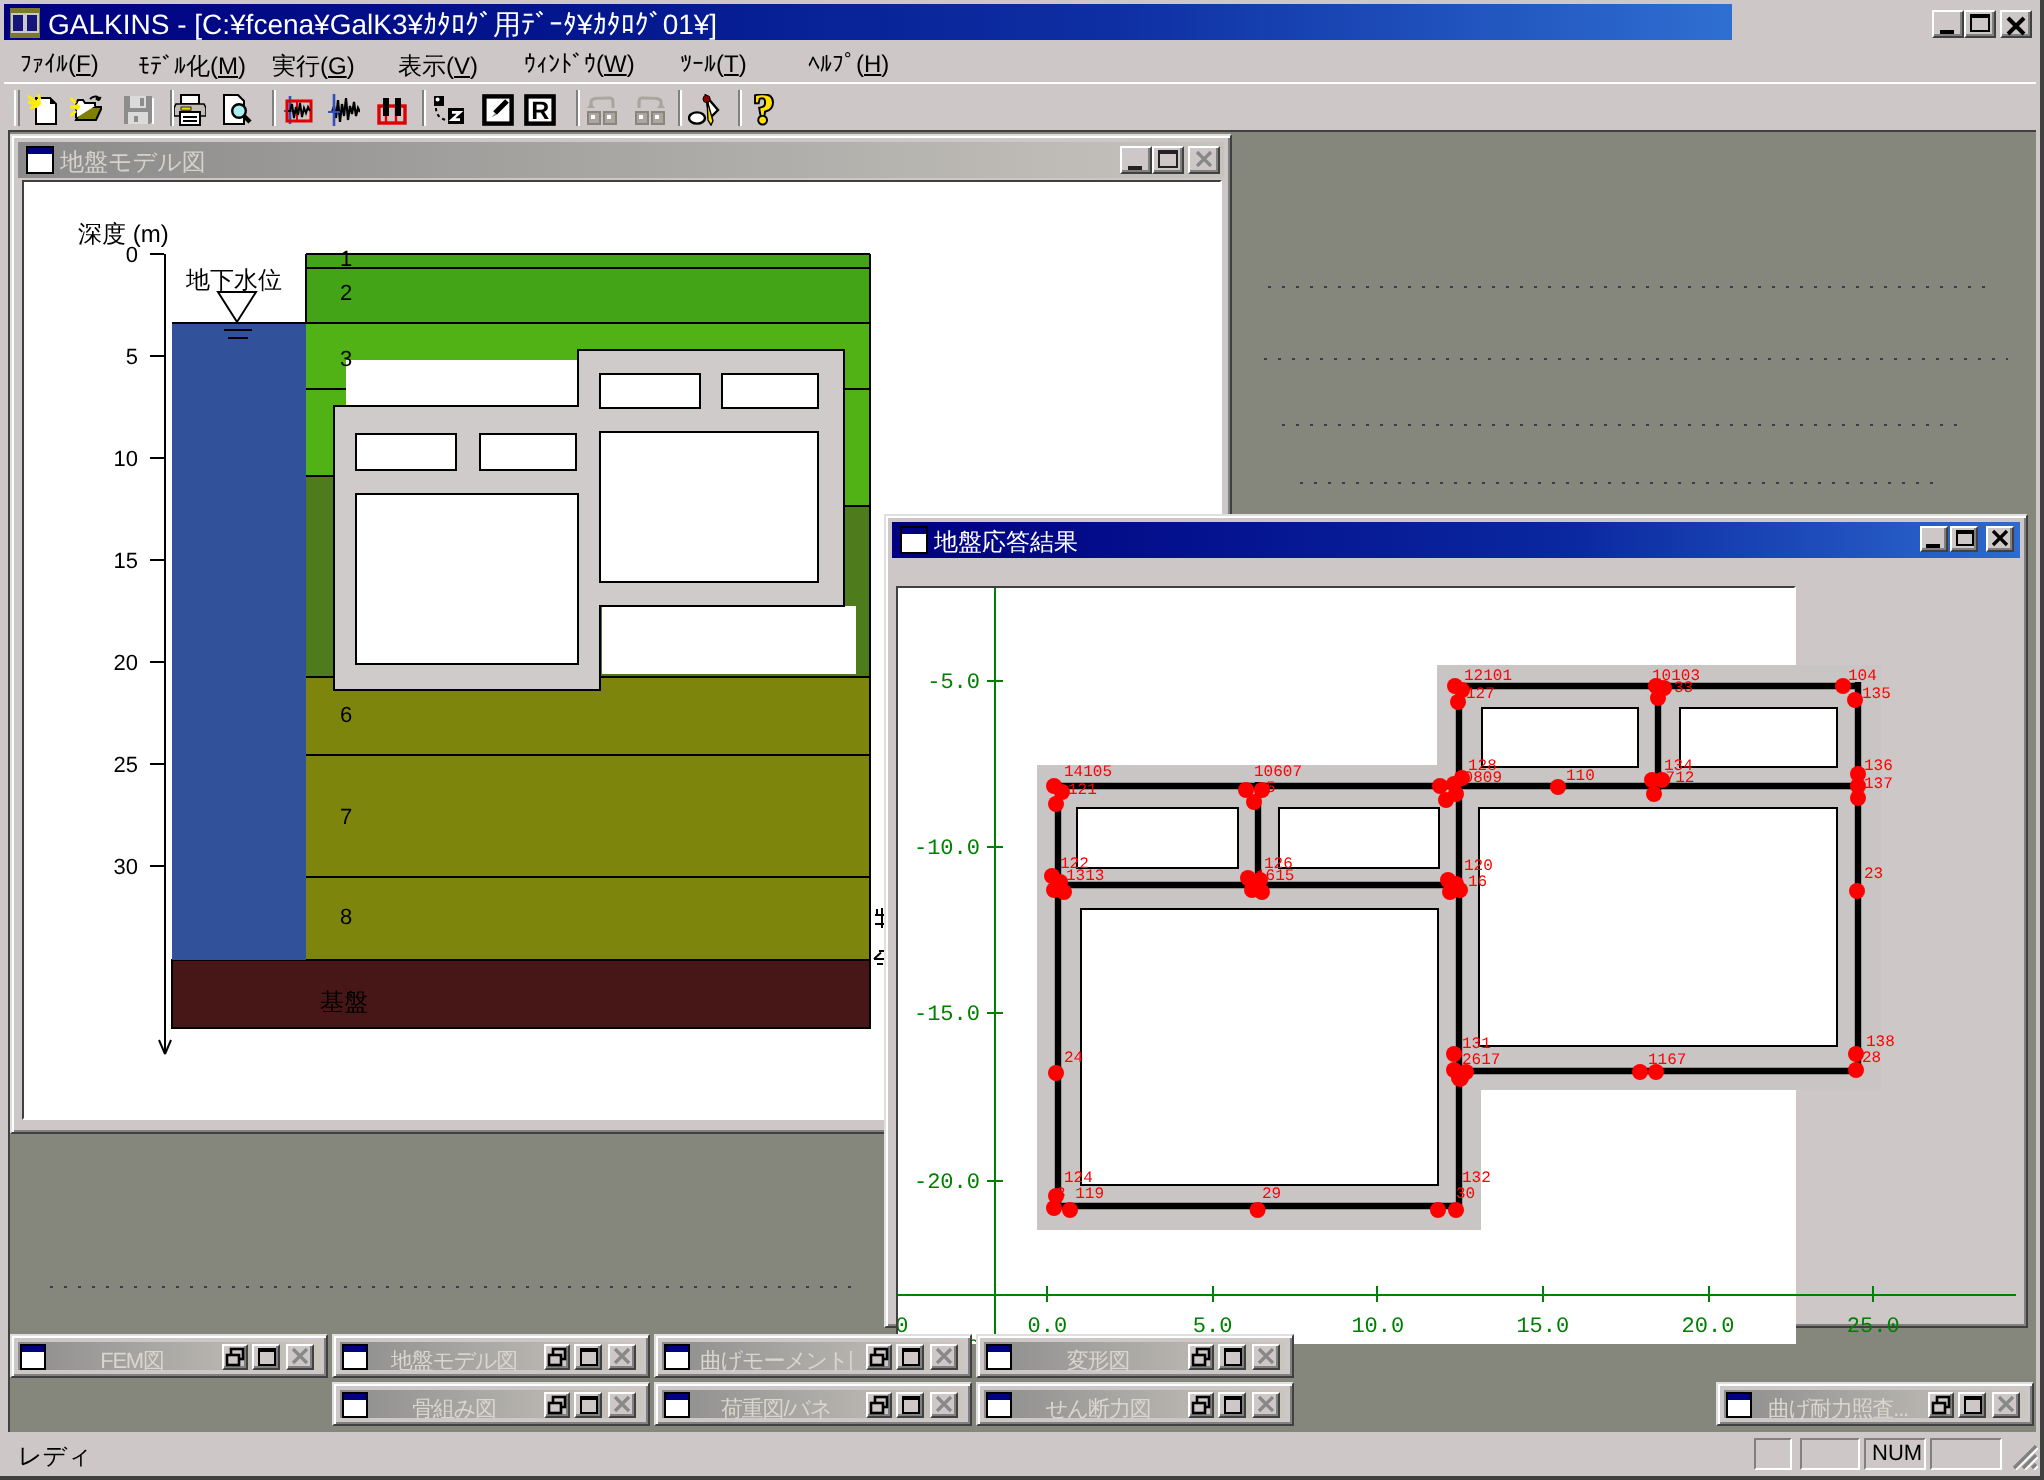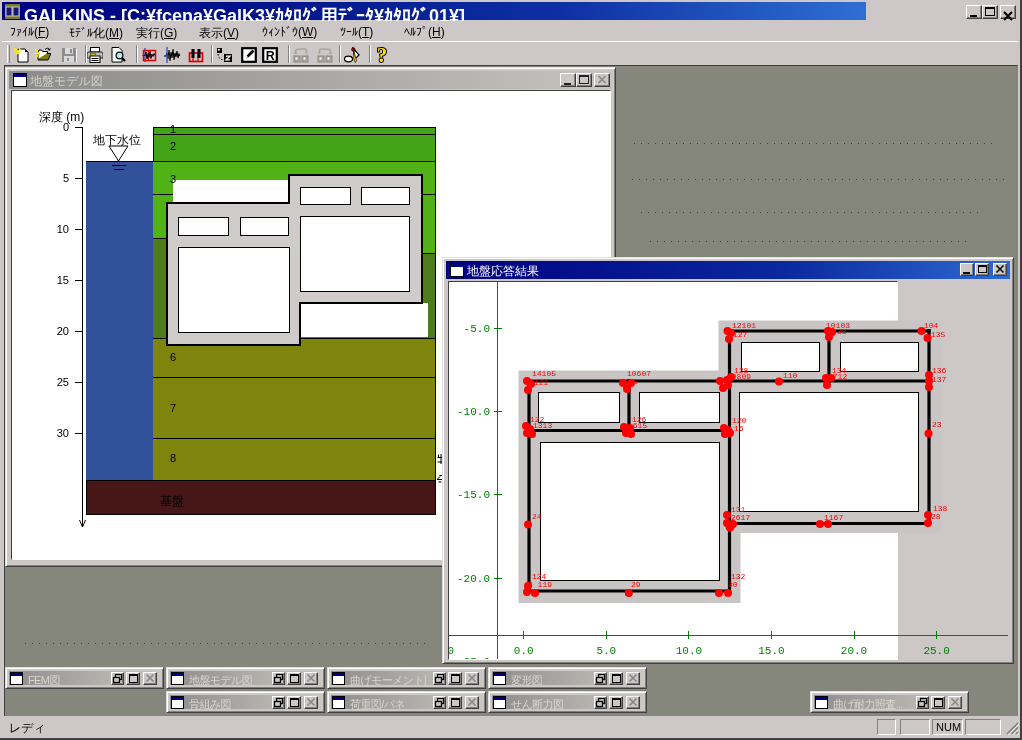--- a/index.html
+++ b/index.html
@@ -7,21 +7,21 @@
 #app {
   position:relative; width:1022px; height:740px; background:#cdc7c7;
   overflow:hidden;
 }
 #app::after { content:""; position:absolute; left:0; top:0; width:1022px; height:740px;
   box-shadow: inset -2px -2px 0 #404040, inset 2px 2px 0 #cdc7c7; z-index:50; pointer-events:none; }
 
 #titlebar {
   position:absolute; left:2px; top:2px; width:864px; height:18px;
   background:linear-gradient(90deg, #000080 0%, #04188e 35%, #0e30a4 65%, #2f6fd2 100%);
-  color:#fff; font-size:18px; font-weight:bold; letter-spacing:-0.3px;
+  color:#fff; font-size:14px; font-weight:normal; letter-spacing:-0.3px;
 }
 #titlebar .txt { position:absolute; left:22px; top:2px; letter-spacing:0px; }
 .tbtn {
   position:absolute; width:16px; height:14px; background:#cdc7c7;
   border-top:1px solid #fff; border-left:1px solid #fff;
   border-right:1px solid #404040; border-bottom:1px solid #404040;
   box-shadow:inset -1px -1px 0 #808080;
 }
 
 #menubar { position:absolute; left:2px; top:21px; width:1016px; height:21px; background:#cdc7c7; font-size:12px; color:#000; border-bottom:1px solid #fff; }
@@ -52,21 +52,21 @@
   border-top:1px solid #404040; border-left:1px solid #404040;
   border-right:1px solid #fff; border-bottom:1px solid #fff; }
 .wclient > svg { display:block; position:absolute; left:0; top:0; }
 
 .mwin { position:absolute; width:159px; height:22px; background:#cdc7c7;
   border-top:1px solid #dfdfdf; border-left:1px solid #dfdfdf;
   border-right:1px solid #404040; border-bottom:1px solid #404040;
   box-shadow:inset 1px 1px 0 #fff, inset -1px -1px 0 #808080; }
 .mtitle { position:absolute; left:3px; top:3px; right:3px; bottom:3px;
   background:linear-gradient(90deg,#8d8d8d,#cbc7bf); color:#d9d6ce; font-size:11px; }
-.mtitle .mtxt { position:absolute; left:19px; top:2px; right:56px; white-space:nowrap; overflow:hidden; letter-spacing:-0.6px; }
+.mtitle .mtxt { position:absolute; left:19px; top:2px; right:56px; white-space:nowrap; overflow:hidden; letter-spacing:-0.6px;text-align:center; }
 .micon { position:absolute; left:1px; top:1px; width:13px; height:13px; background:#fff; border:1px solid #000; }
 .micon::before { content:""; position:absolute; left:0; top:0; right:0; height:3px; background:#000080; }
 .mbtn { position:absolute; top:1px; width:14px; height:13px; background:#cdc7c7;
   border-top:1px solid #fff; border-left:1px solid #fff;
   border-right:1px solid #404040; border-bottom:1px solid #404040;
   box-shadow:inset -1px -1px 0 #808080; }
 .dots { position:absolute; height:1px; background:repeating-linear-gradient(90deg,#3a3a48 0 1.4px,rgba(0,0,0,0) 1.4px 7px); }
 
 #statusbar { position:absolute; left:2px; top:716px; width:1018px; height:22px; background:#cdc7c7; font-size:12px; }
 #statusbar .ready { position:absolute; left:7px; top:4px; }
@@ -322,21 +322,21 @@
       <div class="wbtn" style="left:514px;width:14px;height:13px">
           <div style="position:absolute;left:2px;top:8px;width:7px;height:2px;background:#000"></div>
         </div>
       <div class="wbtn" style="left:529px;width:14px;height:13px">
           <div style="position:absolute;left:2px;top:1px;width:9px;height:8px;border:1px solid #000;border-top-width:2px"></div>
         </div>
       <div class="wbtn" style="left:547px;width:14px;height:13px"><svg width="12" height="11" viewBox="0 0 12 11">
             <path d="M2.5 1.5 L9.5 8.5 M9.5 1.5 L2.5 8.5" stroke="#000" stroke-width="1.6"></path>
           </svg></div>
     </div>
-    <div class="wclient" style="left:5px;top:23px;width:450px;height:379px">
+    <div class="wclient" style="left:5px;top:35px;width:450px;height:379px">
       <svg width="563" height="377" viewBox="0 0 563 377" font-family="Liberation Mono, monospace">
 
         <g stroke="#008000" stroke-width="1" shape-rendering="crispEdges">
           <line x1="48.5" y1="0" x2="48.5" y2="377"></line>
           <line x1="0" y1="353.5" x2="559" y2="353.5"></line>
           <line x1="44.5" y1="46.5" x2="52.5" y2="46.5"></line>
           <line x1="44.5" y1="129.5" x2="52.5" y2="129.5"></line>
           <line x1="44.5" y1="212.5" x2="52.5" y2="212.5"></line>
           <line x1="44.5" y1="296.5" x2="52.5" y2="296.5"></line>
           <line x1="74.5" y1="349" x2="74.5" y2="357"></line>
@@ -591,21 +591,21 @@
             <rect x="1.5" y="4.5" width="6" height="5" fill="#cdc7c7" stroke="#000" stroke-width="1.3"></rect>
           </svg></div>
     <div class="mbtn" style="left:117px">
           <div style="position:absolute;left:2px;top:1px;width:9px;height:9px;border:1px solid #000;border-top-width:2px"></div>
         </div>
     <div class="mbtn" style="left:134px"><svg width="12" height="11" viewBox="0 0 12 11">
             <path d="M2.5 1.5 L9.5 8.5 M9.5 1.5 L2.5 8.5" stroke="#888" stroke-width="1.6"></path>
           </svg></div>
   </div>
     </div>
-  <div class="mwin" style="left:810px;top:691px">
+  <div class="mwin" style="left:858px;top:691px">
       <div class="mtitle">
         <div class="micon"></div>
         <div class="mtxt">曲げ耐力照査...</div>
     <div class="mbtn" style="left:102px;width:13px"><svg width="11" height="11" viewBox="0 0 11 11">
             <rect x="3.5" y="1.5" width="6" height="5" fill="none" stroke="#000" stroke-width="1.3"></rect>
             <rect x="1.5" y="4.5" width="6" height="5" fill="#cdc7c7" stroke="#000" stroke-width="1.3"></rect>
           </svg></div>
     <div class="mbtn" style="left:117px">
           <div style="position:absolute;left:2px;top:1px;width:9px;height:9px;border:1px solid #000;border-top-width:2px"></div>
         </div>

